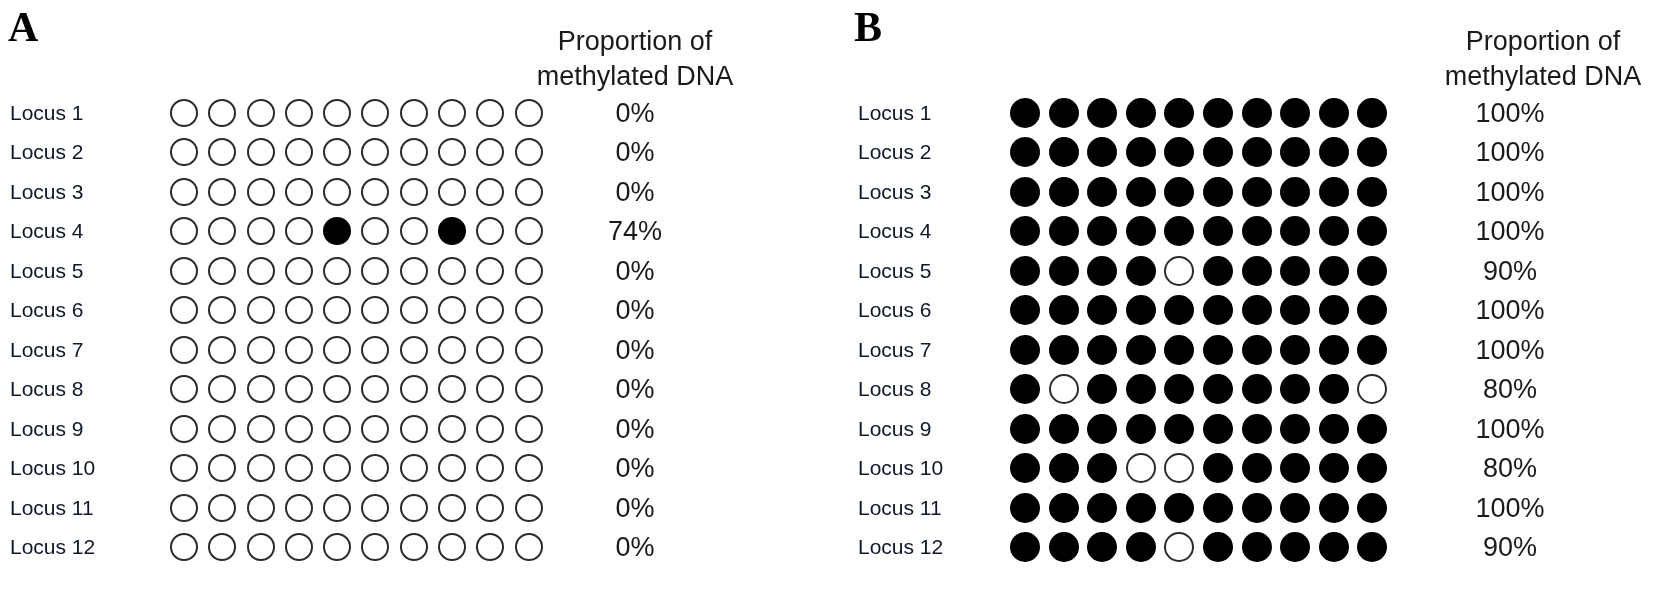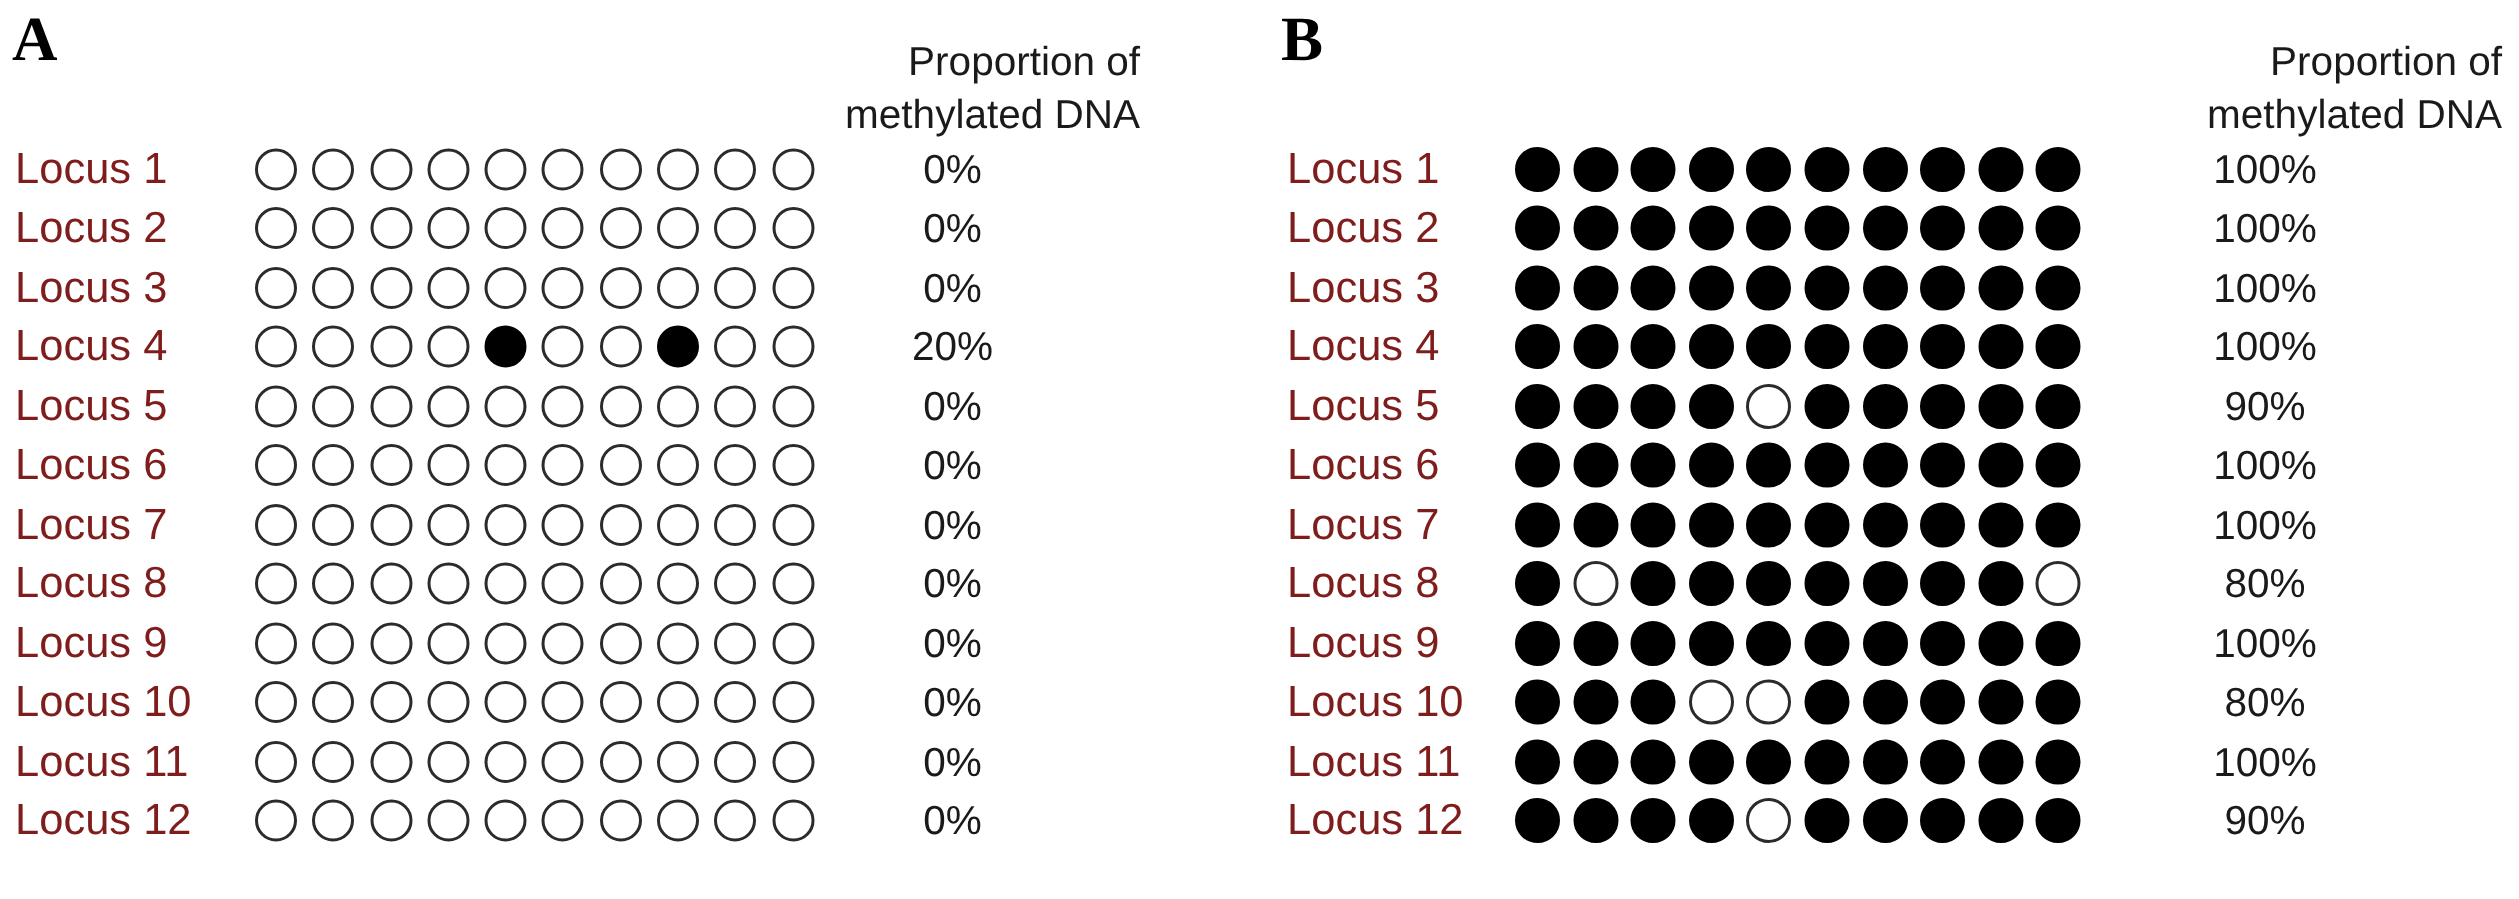--- a/index.html
+++ b/index.html
@@ -46,40 +46,40 @@
     top: 24px;
     width: 250px;
     text-align: center;
     font-size: 27px;
     line-height: 35px;
     color: #1a1a1a;
     white-space: nowrap;
   }
   .panel-a .col-header { left: 510px; }
   .panel-b .col-header { left: 578px; }
-  .col-header .hdr-line { display: block; text-align: right; }
+  .col-header .hdr-line { display: block; }
 
   
   .rows {
     position: absolute;
     left: 0;
     top: 93px;
     width: 100%;
   }
   .locus-row {
     position: relative;
     height: 39.5px;
   }
   .locus-label {
     position: absolute;
     top: 50%;
     transform: translateY(-50%);
-    font-size: 29px;
+    font-size: 21px;
     line-height: 30px;
-    color: #7f1d1d;
+    color: #0f172a;
     white-space: nowrap;
     text-align: center;
   }
   .panel-a .locus-label { left: 10px; }
   .panel-b .locus-label { left: 18px; }
 
   .circle-track {
     position: absolute;
     top: 50%;
     transform: translateY(-50%);
@@ -203,21 +203,21 @@
             <span class="cpg"></span>
             <span class="cpg"></span>
             <span class="cpg"></span>
             <span class="cpg filled"></span>
             <span class="cpg"></span>
             <span class="cpg"></span>
             <span class="cpg filled"></span>
             <span class="cpg"></span>
             <span class="cpg"></span>
           </div>
-          <div class="pct">20%</div>
+          <div class="pct">74%</div>
         </div>
         <div class="locus-row">
           <div class="locus-label">Locus 5</div>
           <div class="circle-track">
             <span class="cpg"></span>
             <span class="cpg"></span>
             <span class="cpg"></span>
             <span class="cpg"></span>
             <span class="cpg"></span>
             <span class="cpg"></span>

